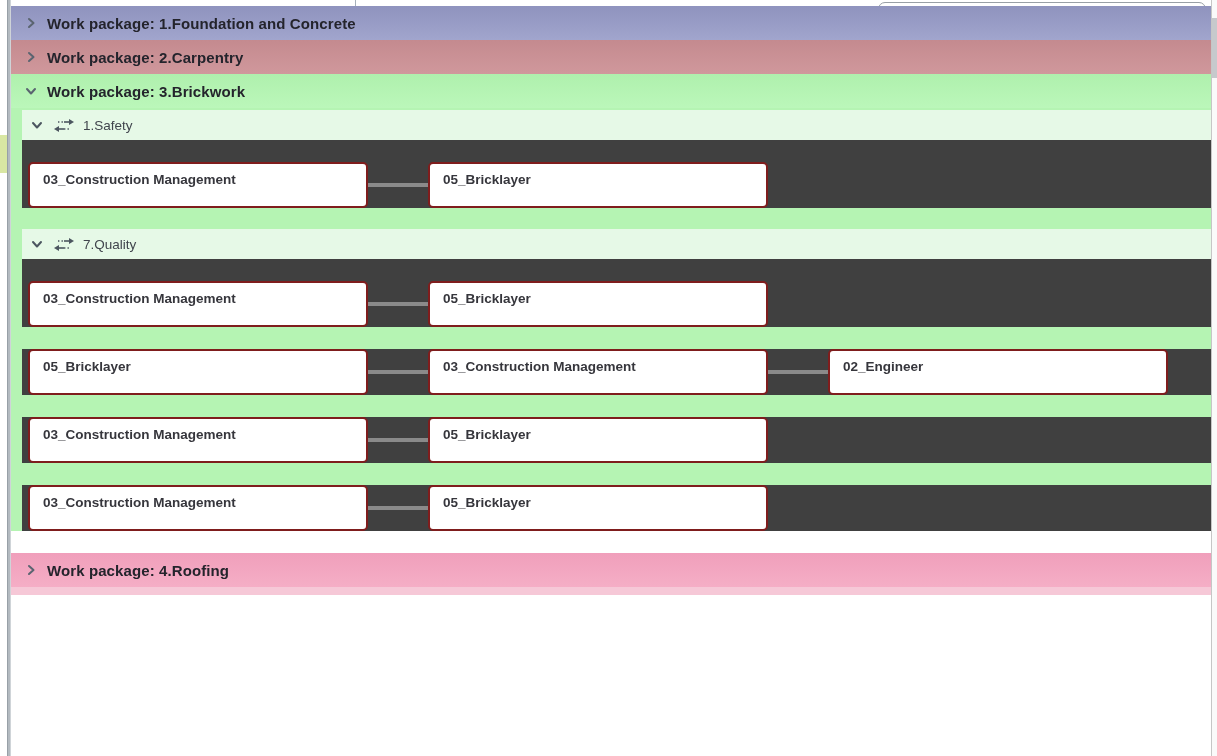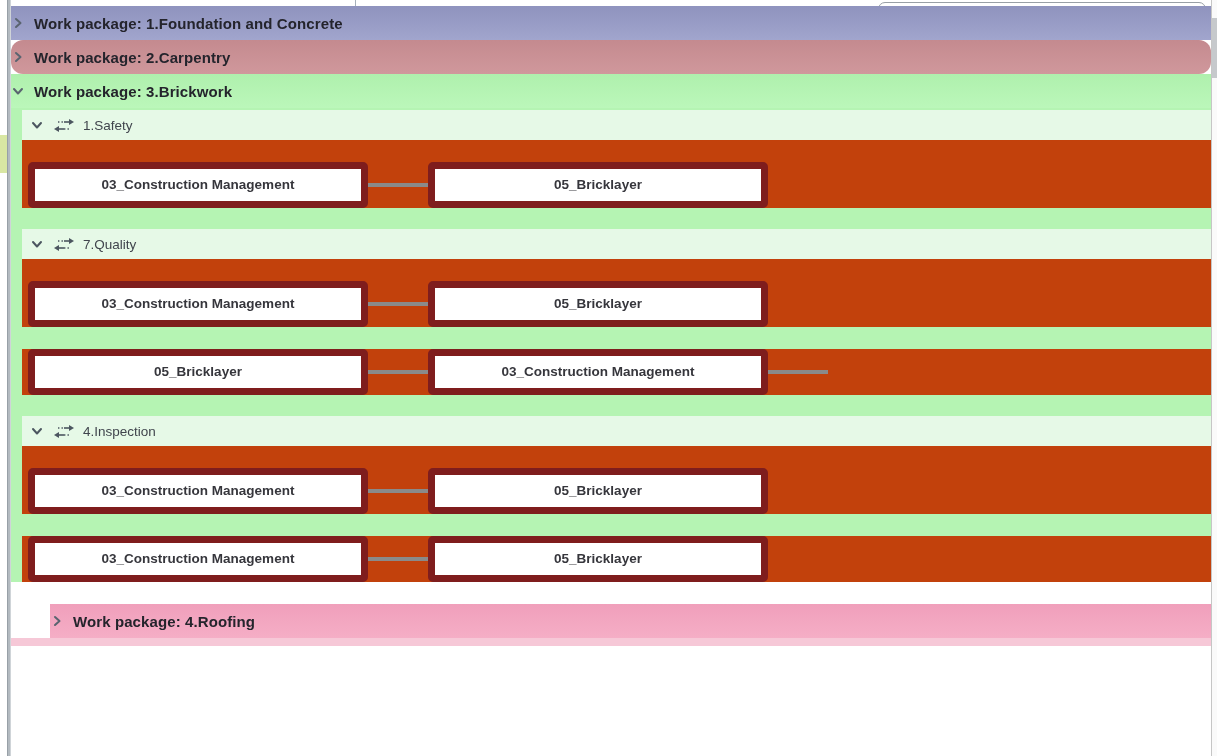--- a/index.html
+++ b/index.html
@@ -21,48 +21,48 @@
   
   .content{position:relative;width:1200px;height:756px;background:#ffffff;flex:0 0 auto;overflow:hidden;}
 
   
   .topstrip{position:relative;height:6px;background:#ffffff;overflow:hidden;}
   .topstrip .tdivider{position:absolute;left:344px;top:0;width:1px;height:6px;background:#a7b1bb;}
   .topstrip .tsearch{position:absolute;left:867px;top:2px;width:328px;height:20px;border:1px solid #99a0a6;border-radius:7px 7px 0 0;background:#ffffff;box-sizing:border-box;}
 
   
   .wp-header{
-    height:34px;display:flex;align-items:center;box-sizing:border-box;
+    height:34px;display:flex;align-items:center;padding-left:13px;box-sizing:border-box;
     cursor:pointer;
   }
   .wp-header .chev{width:14px;height:14px;flex:0 0 auto;display:flex;align-items:center;justify-content:center;}
   .wp-label{margin-left:9px;font-size:15px;font-weight:bold;color:#24242c;letter-spacing:.1px;}
   .theme-purple{background:linear-gradient(#8f93be,#a1a5cd);}
-  .theme-rose{background:linear-gradient(#c48a8f,#d0989c);border-radius:12px;}
+  .theme-rose{background:linear-gradient(#c48a8f,#d0989c);}
   .theme-green{background:linear-gradient(#aff0ad,#bbf7ba);}
-  .theme-pink{background:linear-gradient(#f09fbb,#f5aec6);margin-left:39px;}
+  .theme-pink{background:linear-gradient(#f09fbb,#f5aec6);}
 
   
   .wp-section{background:#b5f4b3;}
   .wp-body{padding:2px 0 0 11px;}
-  .process{background:#c2410c;text-align:center;}
+  .process{background:#404040;}
   .p-header{
     height:30px;background:#e6f9e7;display:flex;align-items:center;padding-left:8px;
     box-sizing:border-box;cursor:pointer;
   }
   .p-header .chev{width:14px;height:14px;display:flex;align-items:center;justify-content:center;}
   .p-header .swap{margin-left:9px;display:flex;align-items:center;}
   .p-label{margin-left:8px;font-size:13.5px;color:#40454d;}
   .p-content{display:flex;align-items:center;padding-left:6px;margin:22px 0 21px 0;}
   .process:last-child .p-content{margin-bottom:12px;}
 
   
   .node{
     width:340px;height:46px;box-sizing:border-box;background:#ffffff;
-    border:7px solid #7f1d1d;border-radius:5px;padding:8px 13px;
+    border:2px solid #7f1d1d;border-radius:5px;padding:8px 13px;
     font-size:13.5px;font-weight:bold;color:#36363c;flex:0 0 auto;
   }
   .connector{width:60px;height:4px;background:#8a8a8a;flex:0 0 auto;}
 
   
   .white-gap{height:10px;background:#ffffff;}
   .pink-substrip{height:8px;background:#f6c8d7;}
 
   
   .scrollbar{position:relative;width:6px;height:756px;background:#fafafa;border-left:1px solid #c6c6c6;box-sizing:border-box;flex:0 0 auto;}
@@ -160,41 +160,24 @@
                 <div class="connector"></div>
                 <div class="node">05_Bricklayer</div>
               </div>
             </div>
             <div class="process">
               <div class="p-content">
                 <div class="node">05_Bricklayer</div>
                 <div class="connector"></div>
                 <div class="node">03_Construction Management</div>
                 <div class="connector"></div>
-              </div>
-            </div>
-            <div class="process">
-              <div class="p-header">
-                <span class="chev">
-                  <svg width="14" height="14" viewBox="0 0 14 14">
-                    <polyline points="3,5 7,9.5 11,5" fill="none" stroke="#4c5660" stroke-width="2" stroke-linecap="round" stroke-linejoin="round"></polyline>
-                  </svg>
-                </span>
-                <span class="swap">
-                  <svg width="22" height="15" viewBox="0 0 22 15">
-                    <line stroke="#4c5660" stroke-width="1.6" x1="5" y1="4" x2="11" y2="4" stroke-dasharray="1.4 2.1"></line>
-                    <line stroke="#4c5660" stroke-width="1.6" x1="11" y1="4" x2="17" y2="4"></line>
-                    <path stroke="none" stroke-width="1.6" d="M16 1 L21 4 L16 7 Z" fill="#4c5660"></path>
-                    <line stroke="#4c5660" stroke-width="1.6" x1="5" y1="11" x2="11" y2="11"></line>
-                    <line stroke="#4c5660" stroke-width="1.6" x1="11" y1="11" x2="17" y2="11" stroke-dasharray="1.4 2.1"></line>
-                    <path stroke="none" stroke-width="1.6" d="M6 8 L1 11 L6 14 Z" fill="#4c5660"></path>
-                  </svg>
-                </span>
-                <span class="p-label">4.Inspection</span>
-              </div>
+                <div class="node">02_Engineer</div>
+              </div>
+            </div>
+            <div class="process">
               <div class="p-content">
                 <div class="node">03_Construction Management</div>
                 <div class="connector"></div>
                 <div class="node">05_Bricklayer</div>
               </div>
             </div>
             <div class="process">
               <div class="p-content">
                 <div class="node">03_Construction Management</div>
                 <div class="connector"></div>

